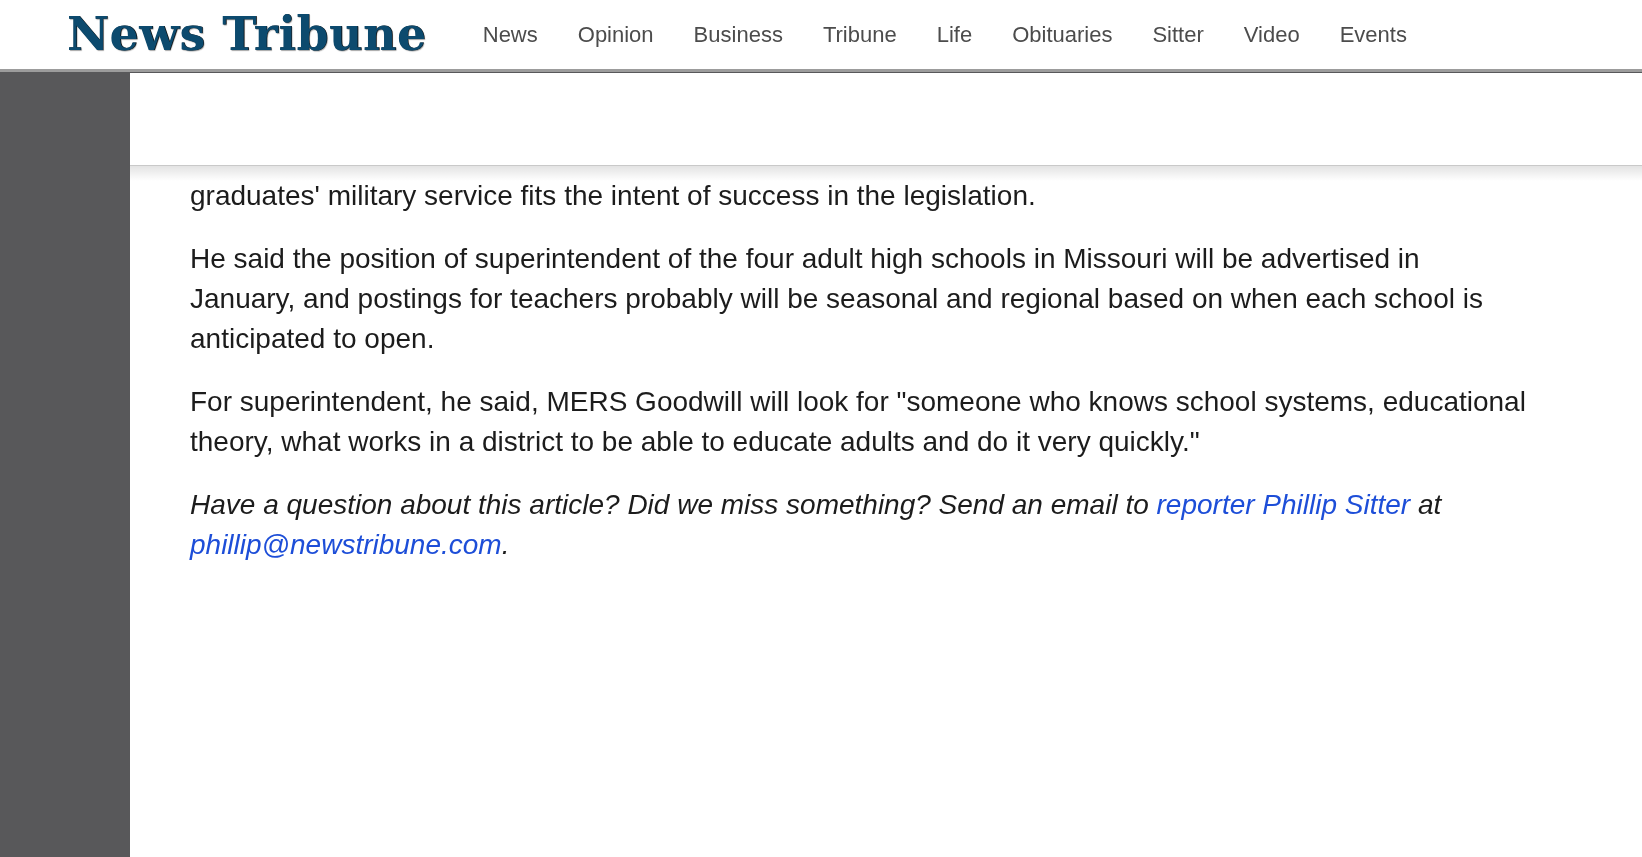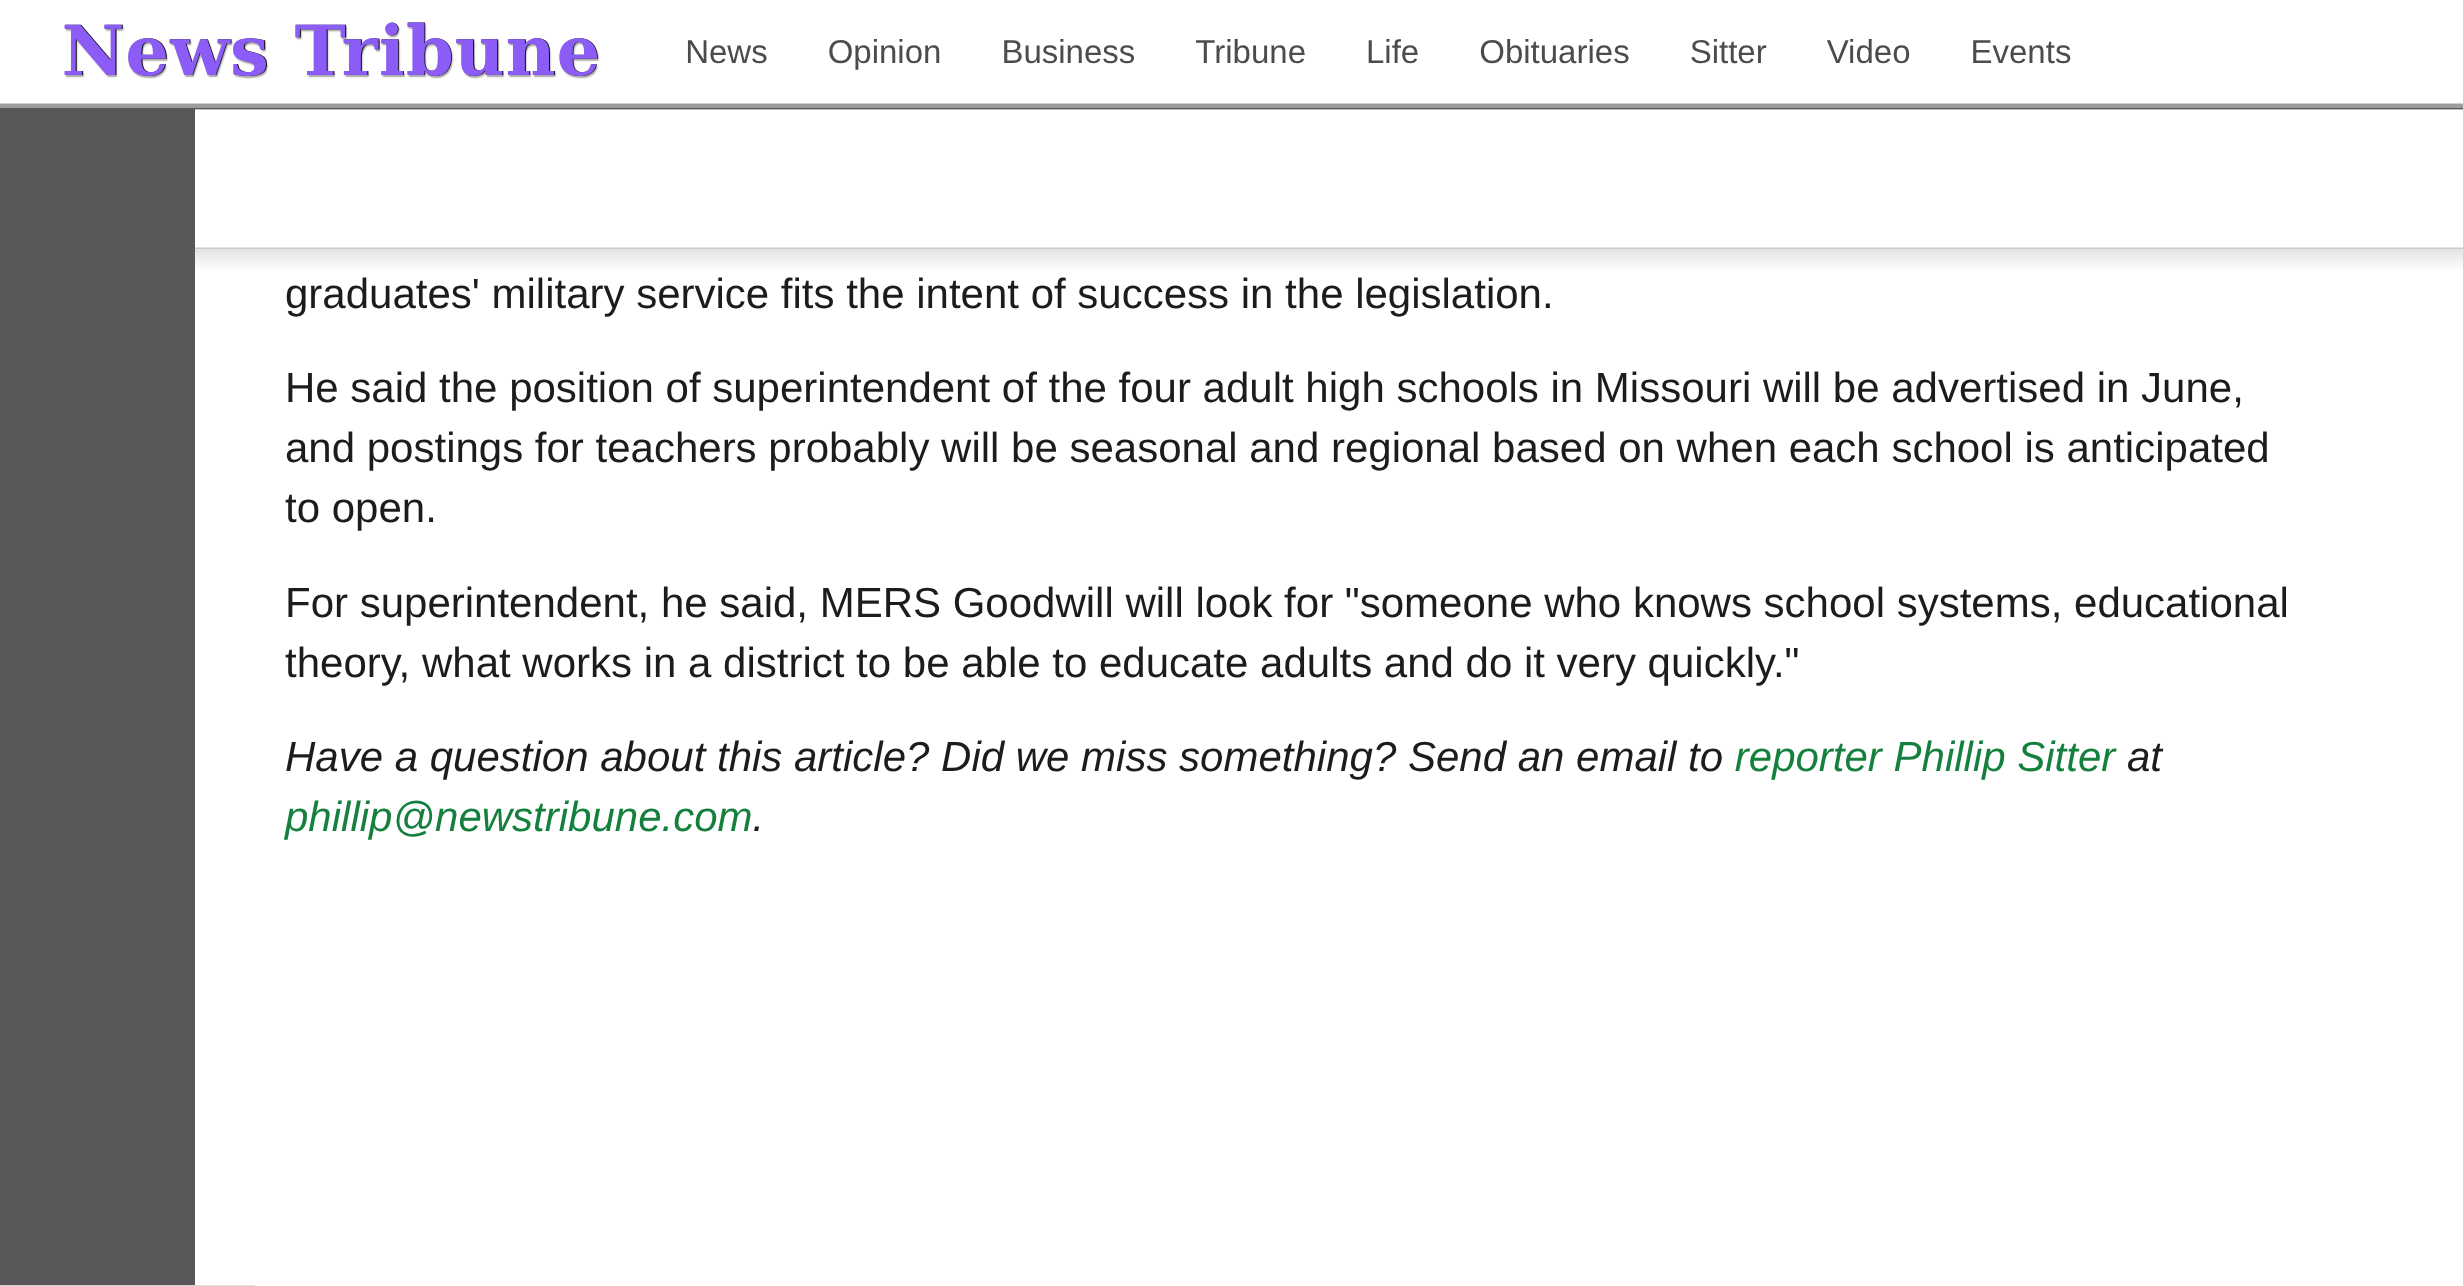--- a/index.html
+++ b/index.html
@@ -10,25 +10,25 @@
     font-family: "Liberation Sans", sans-serif;
   }
 
   
   .site-header {
     height: 69px; background: #ffffff;
     display: flex; align-items: center;
     position: relative; z-index: 2;
   }
   .logo {
-    margin-left: 41px;
+    margin-left: 67px;
     font-family: "DejaVu Serif", serif;
     font-weight: bold;
     font-size: 46px;
-    color: #8b5cf6;
+    color: #0c4a6e;
     letter-spacing: 0.5px;
     text-shadow: 0.6px 0 0 #0f0f0f, 1px 1px 1px rgba(0,0,0,0.35);
     white-space: nowrap;
     cursor: pointer;
     line-height: 69px;
   }
   .main-nav {
     display: flex; gap: 40px;
     margin-left: 56px;
     font-size: 22px;
@@ -79,21 +79,21 @@
 
   .article-body {
     padding: 10px 112px 0 60px;
     font-size: 28px;
     line-height: 40px;
     color: #1c1c1c;
   }
   .article-body p { margin: 0 0 23px 0; }
   .closing { font-style: italic; }
   .link {
-    color: #15803d;
+    color: #1d4ed8;
     text-decoration: none;
     cursor: pointer;
   }
 </style>
 </head>
 <body>
 
 <div class="page">
 
   <header class="site-header">
@@ -113,21 +113,21 @@
 
   <div class="backdrop">
     <section class="article-panel">
 
       <div class="title-bar">
         <div class="title-shadow"></div>
       </div>
 
       <div class="article-body">
         <p>graduates' military service fits the intent of success in the legislation.</p>
-        <p>He said the position of superintendent of the four adult high schools in Missouri will be advertised in June, and postings for teachers probably will be seasonal and regional based on when each school is anticipated to open.</p>
+        <p>He said the position of superintendent of the four adult high schools in Missouri will be advertised in January, and postings for teachers probably will be seasonal and regional based on when each school is anticipated to open.</p>
         <p>For superintendent, he said, MERS Goodwill will look for "someone who knows school systems, educational theory, what works in a district to be able to educate adults and do it very quickly."</p>
         <p class="closing"><span>Have a question about this article? Did we miss something? Send an email to </span><a class="link">reporter Phillip Sitter</a><span> at </span><a class="link">phillip@newstribune.com</a><span>.</span></p>
       </div>
 
     </section>
   </div>
 
 </div>
 
 </body></html>

